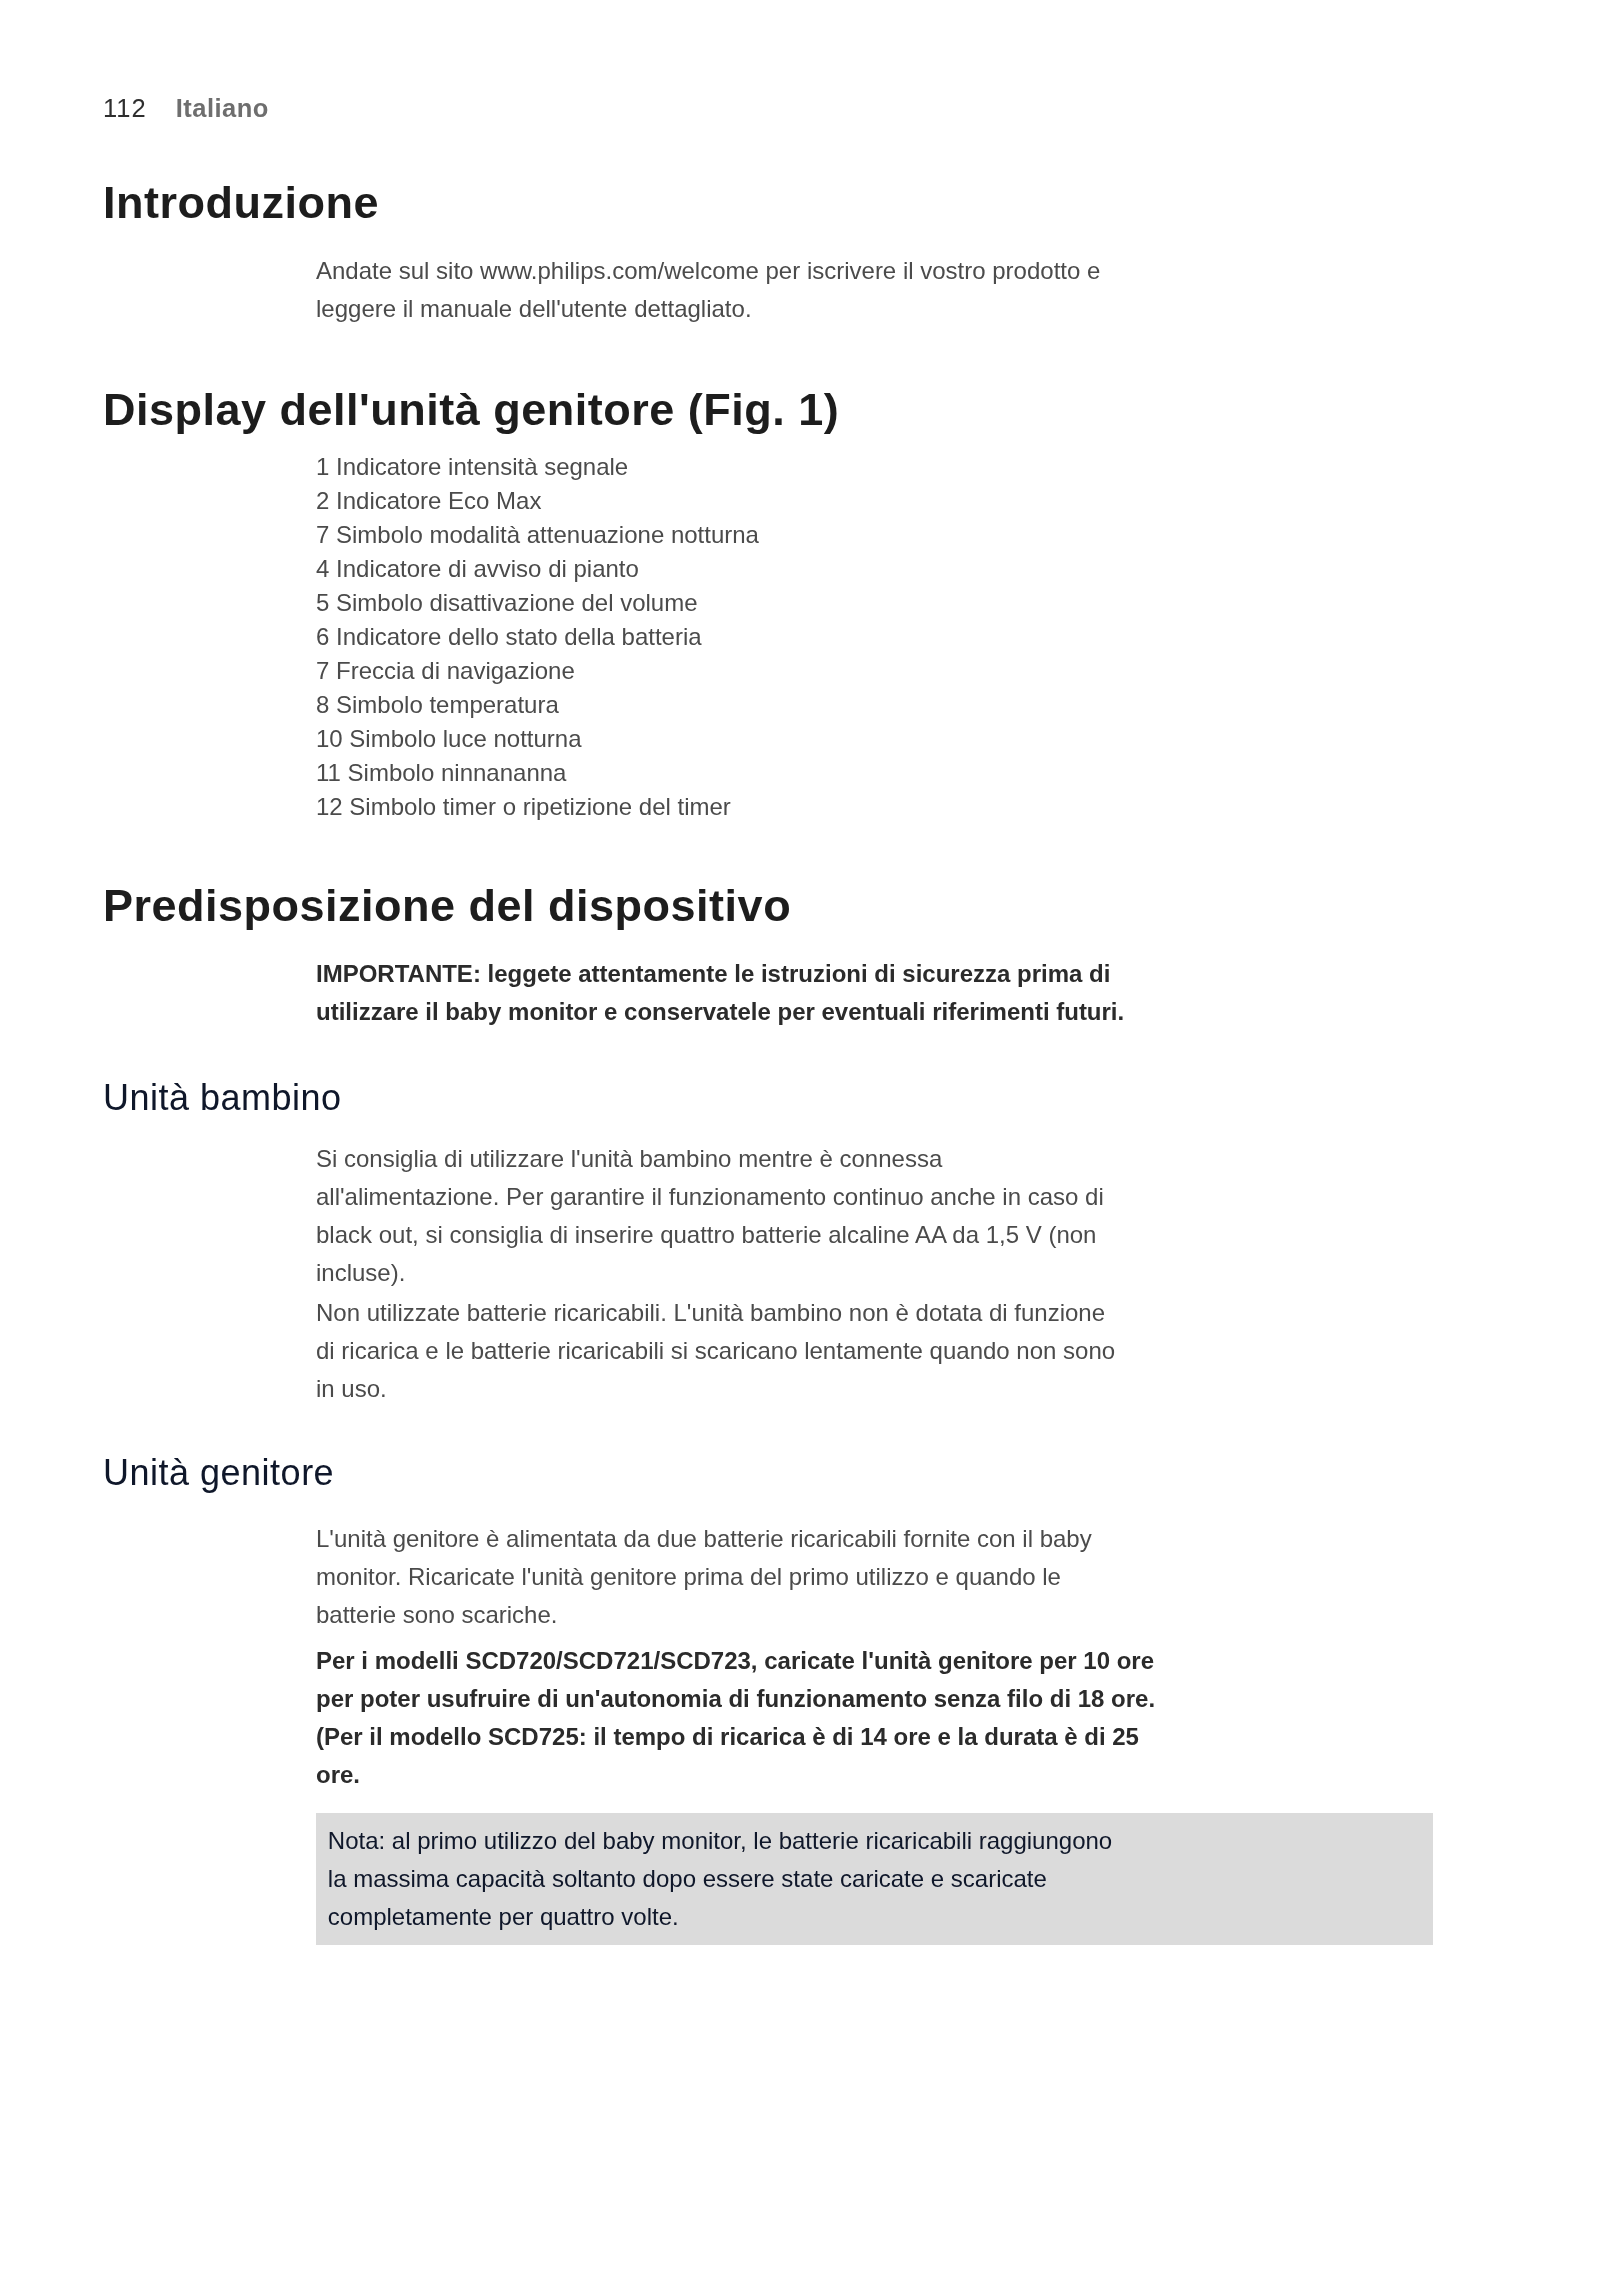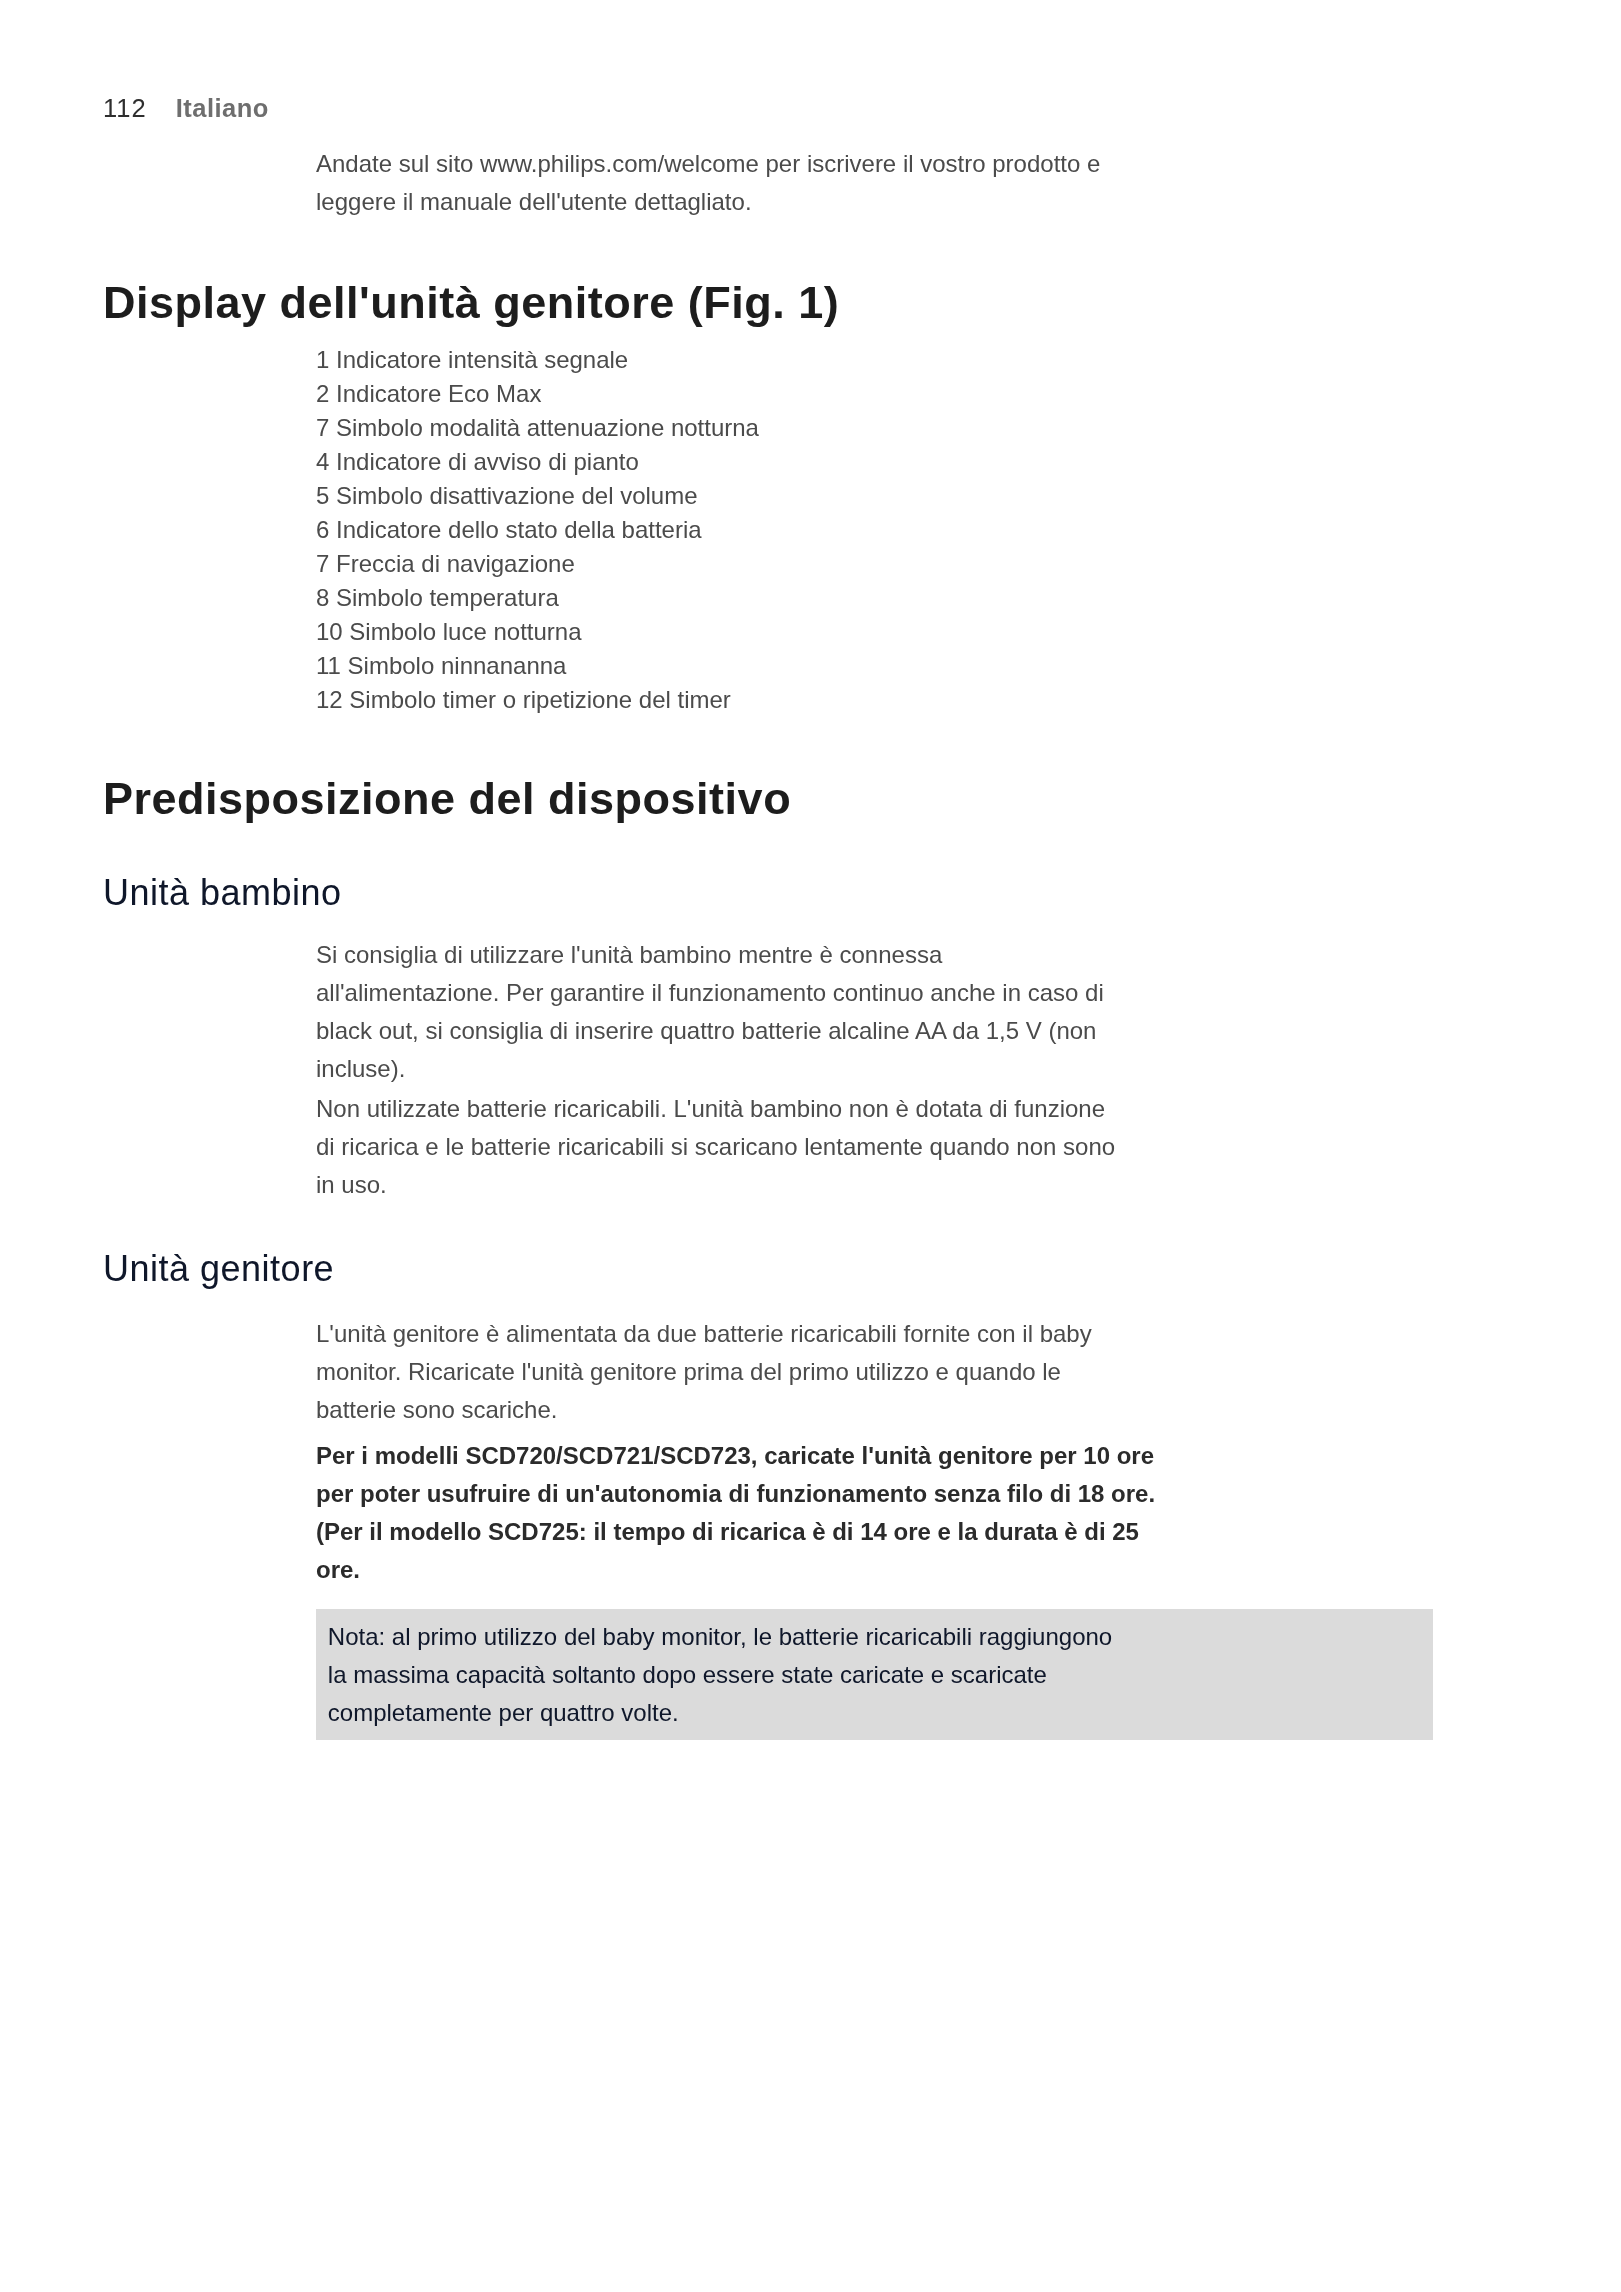--- a/index.html
+++ b/index.html
@@ -88,39 +88,42 @@
 </head>
 <body>
 
 <div class="page">
 
   <header class="doc-header">
     <span class="page-num">112</span>
     <span class="lang">Italiano</span>
   </header>
 
+  <h1>Introduzione</h1>
   <p class="body indent">Andate sul sito www.philips.com/welcome per iscrivere il vostro prodotto e
 leggere il manuale dell'utente dettagliato.</p>
 
   <h1 class="mt-display">Display dell'unità genitore (Fig. 1)</h1>
   <div class="list indent">
     <div class="list-item">1 Indicatore intensità segnale</div>
     <div class="list-item">2 Indicatore Eco Max</div>
     <div class="list-item">7 Simbolo modalità attenuazione notturna</div>
     <div class="list-item">4 Indicatore di avviso di pianto</div>
     <div class="list-item">5 Simbolo disattivazione del volume</div>
     <div class="list-item">6 Indicatore dello stato della batteria</div>
     <div class="list-item">7 Freccia di navigazione</div>
     <div class="list-item">8 Simbolo temperatura</div>
     <div class="list-item">10 Simbolo luce notturna</div>
     <div class="list-item">11 Simbolo ninnananna</div>
     <div class="list-item">12 Simbolo timer o ripetizione del timer</div>
   </div>
 
   <h1 class="mt-setup">Predisposizione del dispositivo</h1>
+  <p class="body bold indent">IMPORTANTE: leggete attentamente le istruzioni di sicurezza prima di
+utilizzare il baby monitor e conservatele per eventuali riferimenti futuri.</p>
 
   <h2>Unità bambino</h2>
   <p class="body indent">Si consiglia di utilizzare l'unità bambino mentre è connessa
 all'alimentazione. Per garantire il funzionamento continuo anche in caso di
 black out, si consiglia di inserire quattro batterie alcaline AA da 1,5 V (non
 incluse).</p>
   <p class="body indent p-tight">Non utilizzate batterie ricaricabili. L'unità bambino non è dotata di funzione
 di ricarica e le batterie ricaricabili si scaricano lentamente quando non sono
 in uso.</p>
 

